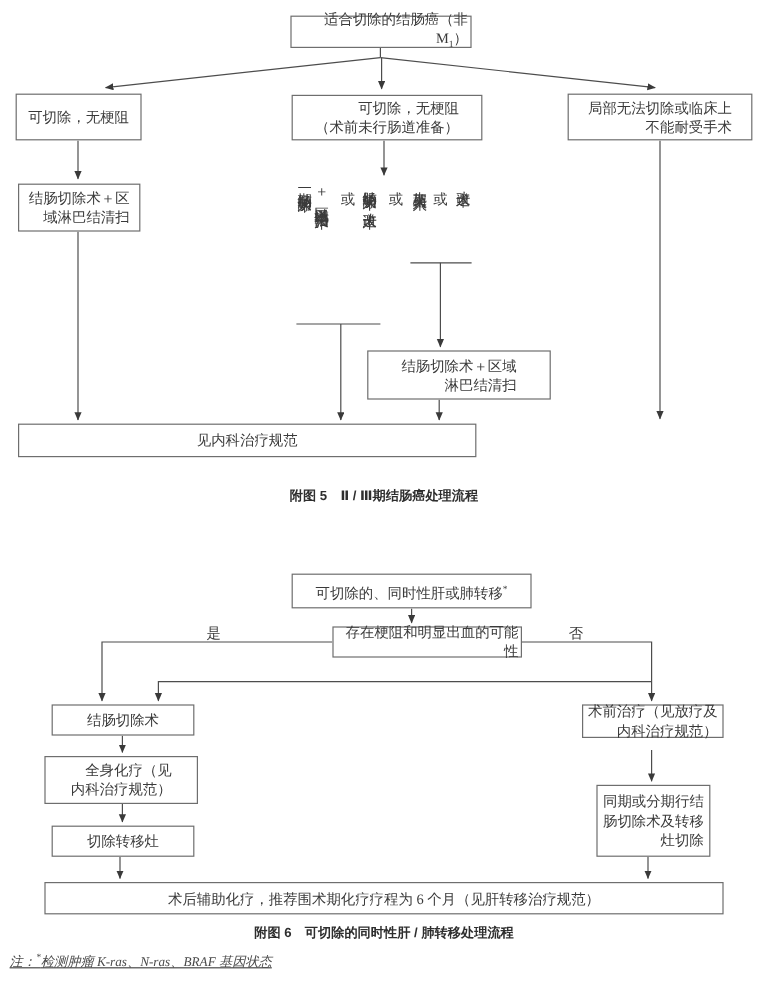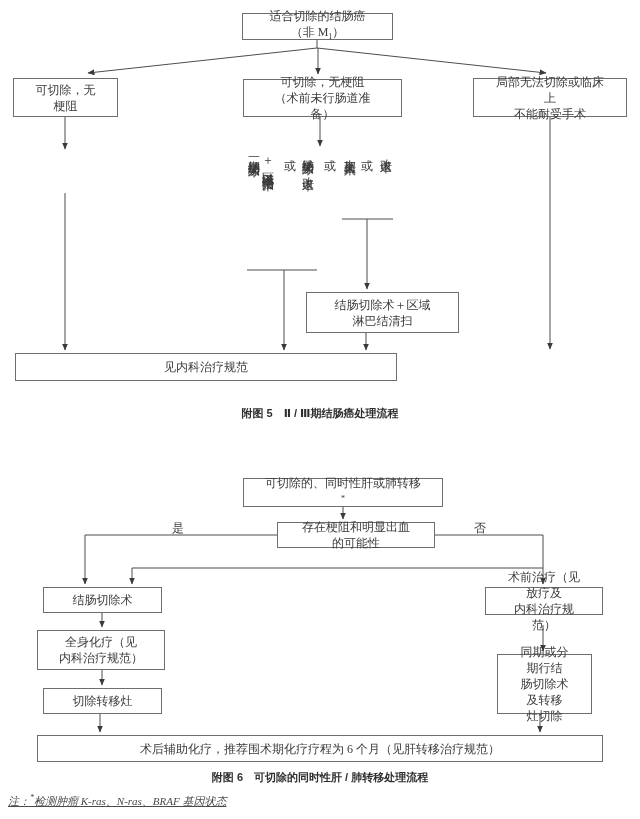--- a/index.html
+++ b/index.html
@@ -1,21 +1,21 @@
 <!DOCTYPE html>
 <html><head>
 <meta charset="utf-8">
 <style>
   html,body{margin:0;padding:0;background:#fff;}
   #page{position:relative;width:640px;height:819px;background:#ffffff;overflow:hidden;
         font-family:"Liberation Serif","DejaVu Serif",serif;color:#3a3a3a;}
   #connectors{position:absolute;left:0;top:0;width:640px;height:819px;}
   .box{position:absolute;box-sizing:border-box;border:1px solid #6e6e6e;background:#fff;
-       display:flex;align-items:center;justify-content:center;text-align:center;
-       font-size:12px;line-height:16px;white-space:pre-line;padding:1px 20px;}
+       display:flex;align-items:center;justify-content:center;text-align:right;
+       font-size:12px;line-height:16px;white-space:pre-line;padding:1px 2px;}
   .vcol{position:absolute;writing-mode:vertical-rl;text-orientation:upright;
         font-size:12px;letter-spacing:1px;line-height:14px;width:14px;text-align:left;}
   .caption{position:absolute;left:0;width:640px;text-align:center;
            font-family:"Liberation Sans","DejaVu Sans",sans-serif;
            font-weight:bold;font-size:11px;color:#2e2e2e;}
   .branch-label{position:absolute;font-size:12px;}
   #footnote{position:absolute;left:8px;top:793px;font-size:11px;font-style:italic;color:#4a4a4a;text-decoration:underline;}
   sub,sup{font-size:8px;}
 </style>
 </head>
@@ -62,20 +62,22 @@
   </div>
 
   <div class="box" style="left:13px;top:78px;width:105px;height:39px">可切除，无梗阻</div>
 
   <div class="box" style="left:243px;top:79px;width:159px;height:38px">可切除，无梗阻
 （术前未行肠道准备）</div>
 
   <div class="box" style="left:473px;top:78px;width:154px;height:39px">局部无法切除或临床上
 不能耐受手术</div>
 
+  <div class="box" style="left:15px;top:153px;width:102px;height:40px">结肠切除术＋区
+域淋巴结清扫</div>
 
   <div class="vcol" style="left:247px;top:150px">一期结肠切除术</div>
   <div class="vcol" style="left:261px;top:150px">＋区域淋巴结清扫术</div>
   <div class="vcol" style="left:283px;top:150px">或</div>
   <div class="vcol" style="left:301px;top:150px">结肠切除术＋改道术</div>
   <div class="vcol" style="left:323px;top:150px">或</div>
   <div class="vcol" style="left:343px;top:150px">支架植入术</div>
   <div class="vcol" style="left:360px;top:150px">或</div>
   <div class="vcol" style="left:379px;top:150px">改道术</div>
 

